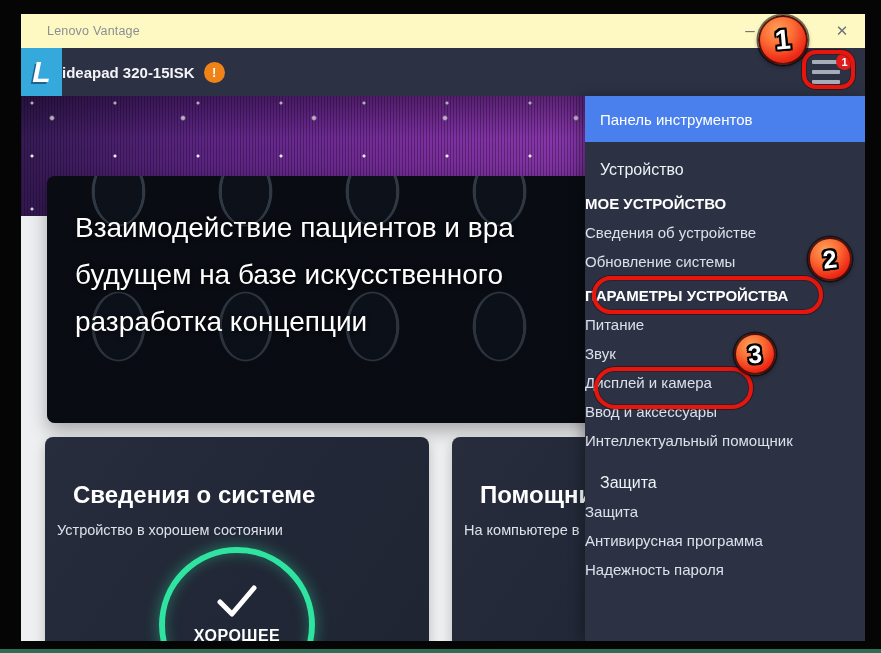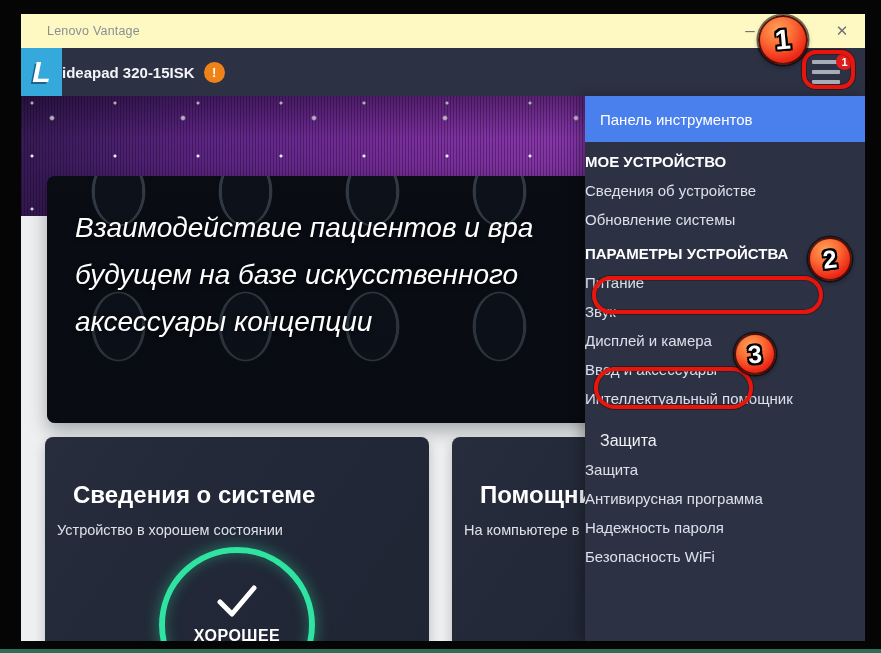--- a/index.html
+++ b/index.html
@@ -45,21 +45,21 @@
   
   .hero-card{position:absolute;left:26px;top:80px;width:783px;height:247px;border-radius:8px;overflow:hidden;
     background:#0b0e15;box-shadow:0 8px 18px rgba(0,0,0,.3);}
   .brain-pattern{position:absolute;inset:0;opacity:.55;
     background-image:
       radial-gradient(ellipse 30px 42px at 50% 50%, rgba(16,24,38,.95) 0 78%, transparent 80%),
       radial-gradient(ellipse 44px 57px at 50% 50%, rgba(150,172,192,.85) 0 60%, transparent 62%);
     background-size:127px 135px;background-position:8px -52px;}
   .hero-shade{position:absolute;inset:0;background:linear-gradient(180deg,rgba(6,9,15,.38),rgba(6,9,15,.52));}
   .hero-text{position:absolute;left:28px;top:28px;right:10px;color:#fff;font-size:28px;line-height:47px;font-weight:400;
-    text-shadow:0 1px 4px rgba(0,0,0,.65);white-space:nowrap;font-style:italic;}
+    text-shadow:0 1px 4px rgba(0,0,0,.65);white-space:nowrap;}
 
   
   .card{position:absolute;border-radius:8px;overflow:hidden;color:#fff;
     background:linear-gradient(125deg,#272d3c 0%,#222837 45%,#1f2533 100%);box-shadow:0 5px 12px rgba(0,0,0,.22);}
   .card-system{left:24px;top:341px;width:384px;height:235px;}
   .card-assistant{left:431px;top:341px;width:345px;height:235px;}
   .card h2{margin:44px 0 0 28px;font-size:24px;font-weight:700;}
   .card .sub{margin:13px 0 0 12px;font-size:14.5px;color:#dde1e8;}
   .health-ring{position:absolute;left:114px;top:110px;width:156px;height:156px;border-radius:50%;
     border:6px solid var(--health-green,#2fe3a1);
@@ -125,21 +125,21 @@
 
     <div class="content">
       <div class="purple-strip"></div>
 
       <div class="hero-card">
         <div class="brain-pattern"></div>
         <div class="hero-shade"></div>
         <div class="hero-text">
           <div>Взаимодействие пациентов и вра</div>
           <div>будущем на базе искусственного</div>
-          <div>аксессуары концепции</div>
+          <div>разработка концепции</div>
         </div>
       </div>
 
       <div class="card card-system">
         <h2>Сведения о системе</h2>
         <div class="sub">Устройство в хорошем состоянии</div>
         <div class="health-ring">
           <svg width="48" height="36" viewBox="0 0 48 36">
             <path d="M7 19 L19 31 L41 5" stroke="#ffffff" stroke-width="5" fill="none" stroke-linecap="round" stroke-linejoin="round"></path>
           </svg>
@@ -150,34 +150,34 @@
       <div class="card card-assistant">
         <h2>Помощни</h2>
         <div class="sub">На компьютере в</div>
         <div class="watermark-ring"></div>
       </div>
     </div>
 
     <div class="menu">
       <div>
           <div class="menu-active">Панель инструментов</div>
+          <div class="menu-section">Устройство</div>
           <div class="menu-bold">МОЕ УСТРОЙСТВО</div>
           <div class="menu-item">Сведения об устройстве</div>
           <div class="menu-item">Обновление системы</div>
           <div class="menu-bold">ПАРАМЕТРЫ УСТРОЙСТВА</div>
           <div class="menu-item">Питание</div>
           <div class="menu-item">Звук</div>
           <div class="menu-item">Дисплей и камера</div>
           <div class="menu-item">Ввод и аксессуары</div>
           <div class="menu-item">Интеллектуальный помощник</div>
           <div class="menu-section">Защита</div>
           <div class="menu-item">Защита</div>
           <div class="menu-item">Антивирусная программа</div>
           <div class="menu-item">Надежность пароля</div>
-          <div class="menu-item">Безопасность WiFi</div>
         </div>
     </div>
 
     <div class="edge-green-right"></div>
   </div>
 
   <div class="anno-rect anno-rect1"></div>
   <div class="anno-rect anno-rect2"></div>
   <div class="anno-rect anno-rect3"></div>
   <div class="anno-circle anno-c1">

